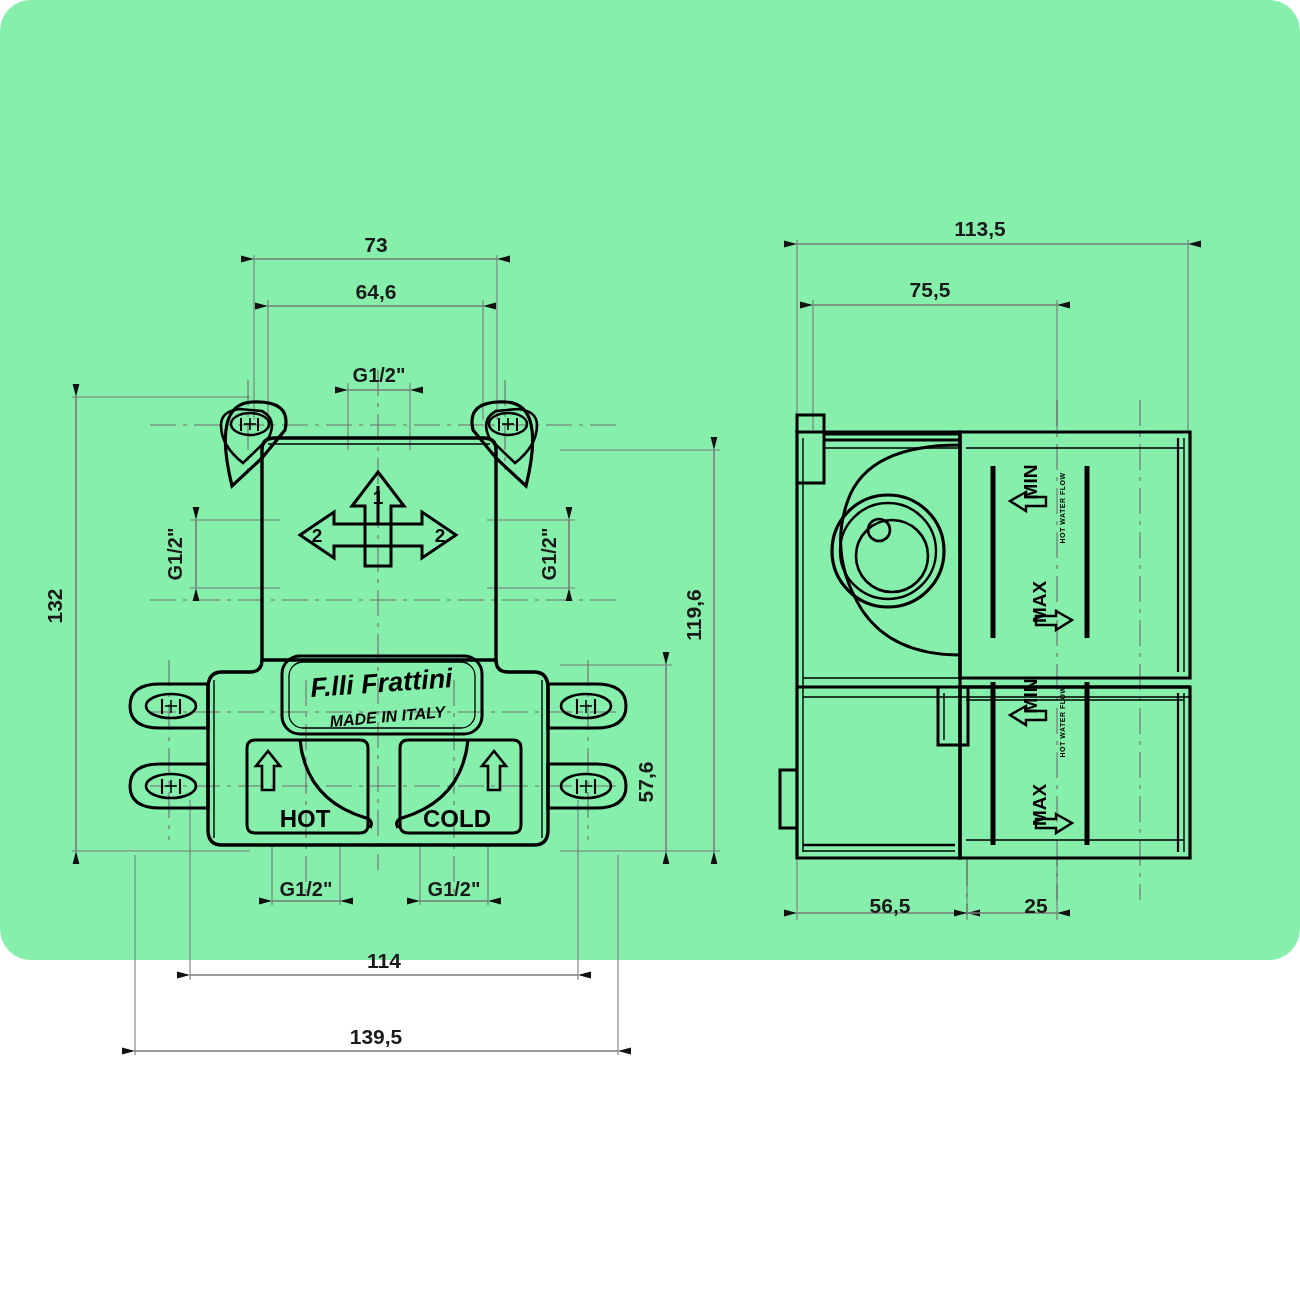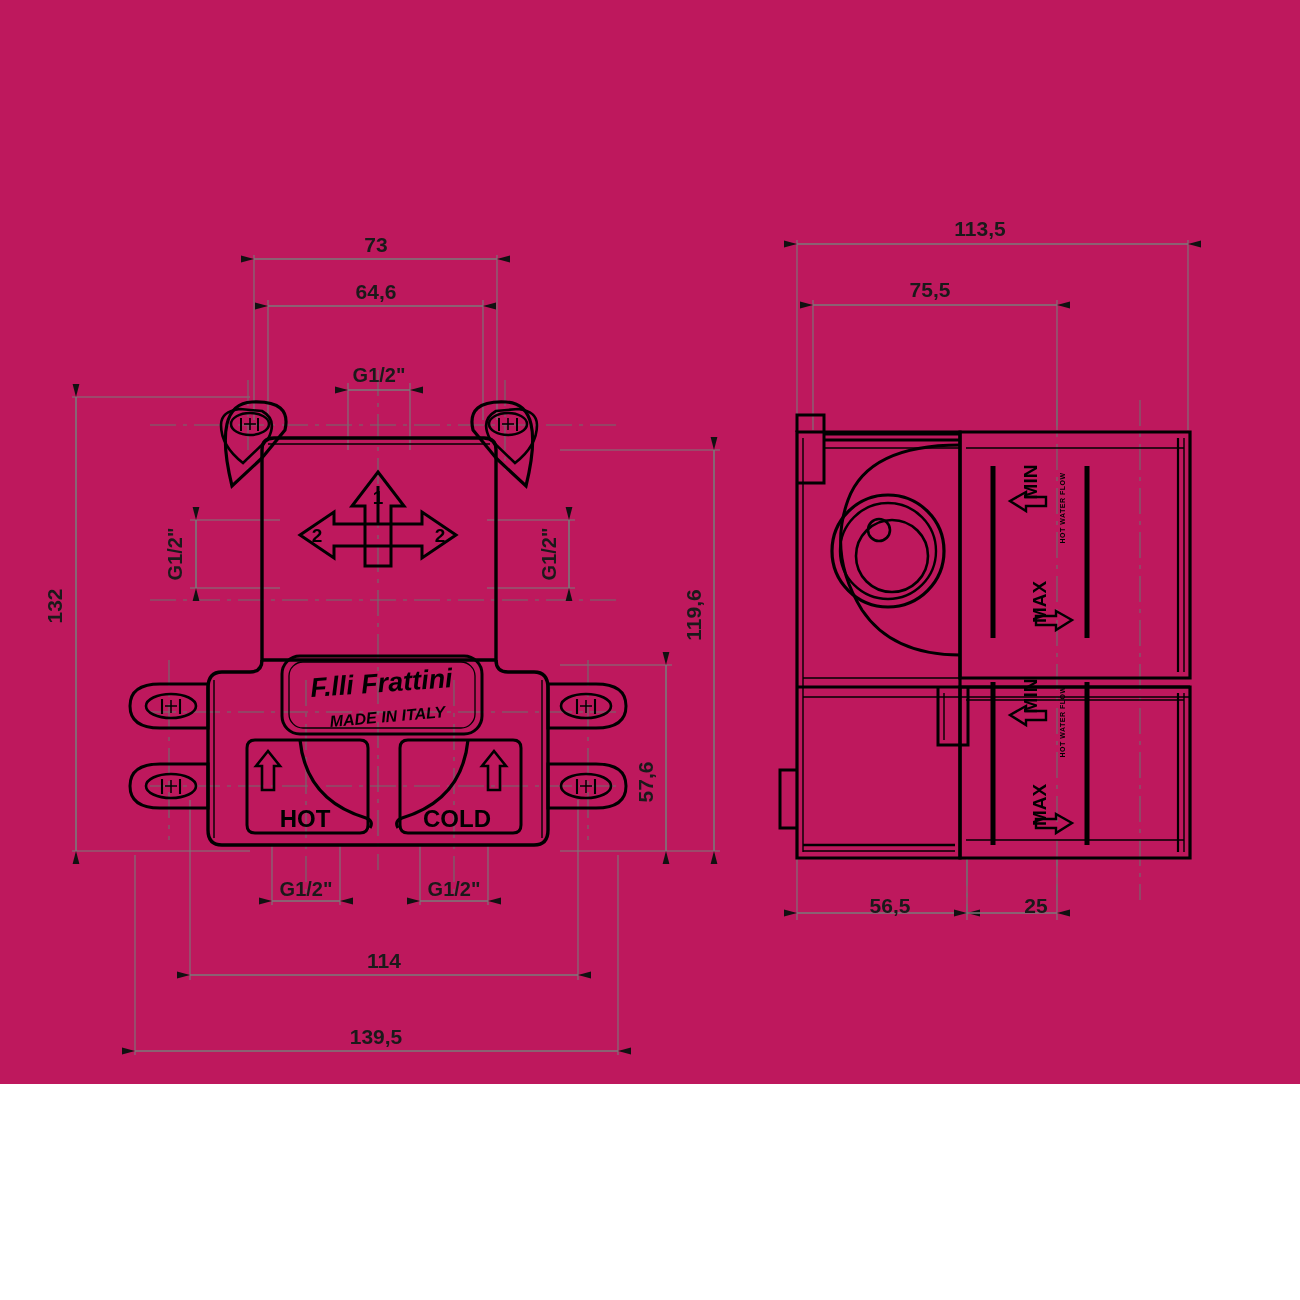--- a/index.html
+++ b/index.html
@@ -9,22 +9,23 @@
   }
   body {
     width: 1300px;
     height: 1300px;
     font-family: "Liberation Sans", sans-serif;
     overflow: hidden;
   }
   #sheet {
     position: relative;
     width: 1300px;
-    height: 1084px;
-    background: #be185d;
+    height: 960px;
+    background: #86efac;
+    border-radius: 31px;
   }
   svg.drawing {
     position: absolute;
     top: 0;
     left: 0;
     width: 1300px;
     height: 1300px;
     display: block;
   }
   .dimtext {

